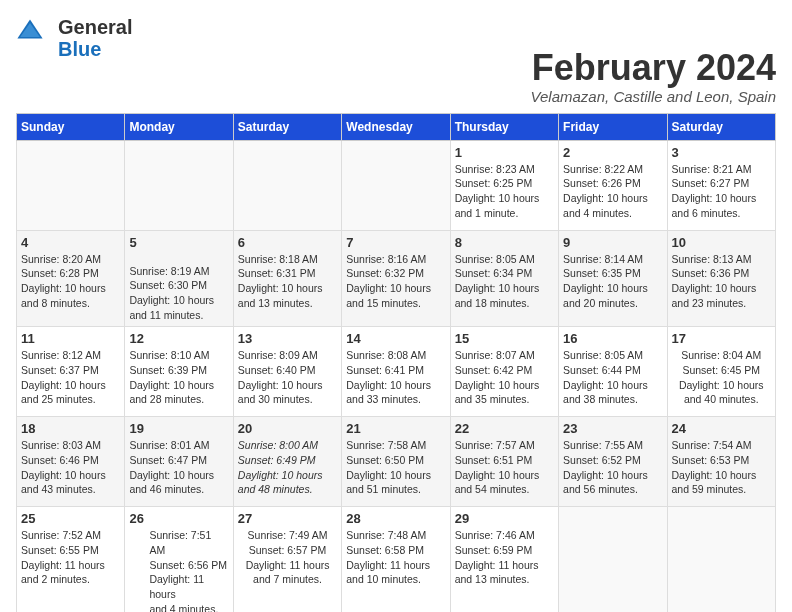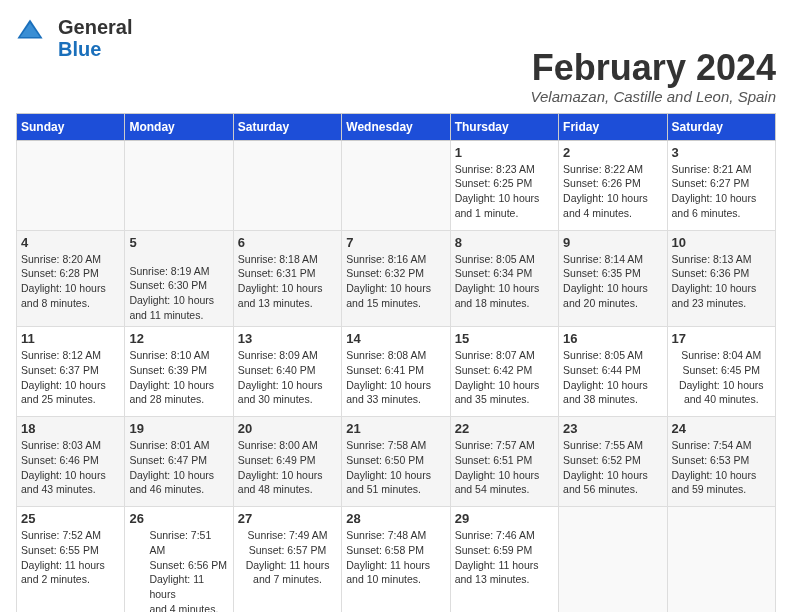--- a/index.html
+++ b/index.html
@@ -267,21 +267,21 @@
         </td>
         <td>
           <span class="day-number">19</span>
           <div class="day-info" style="white-space: pre-line;">Sunrise: 8:01 AM
 Sunset: 6:47 PM
 Daylight: 10 hours
 and 46 minutes.</div>
         </td>
         <td>
           <span class="day-number">20</span>
-          <div class="day-info" style="white-space: pre-line;">Sunrise: 8:00 AM
+          <div class="day-info" style="white-space: pre-line; font-style: italic;">Sunrise: 8:00 AM
 Sunset: 6:49 PM
 Daylight: 10 hours
 and 48 minutes.</div>
         </td>
         <td>
           <span class="day-number">21</span>
           <div class="day-info" style="white-space: pre-line;">Sunrise: 7:58 AM
 Sunset: 6:50 PM
 Daylight: 10 hours
 and 51 minutes.</div>

